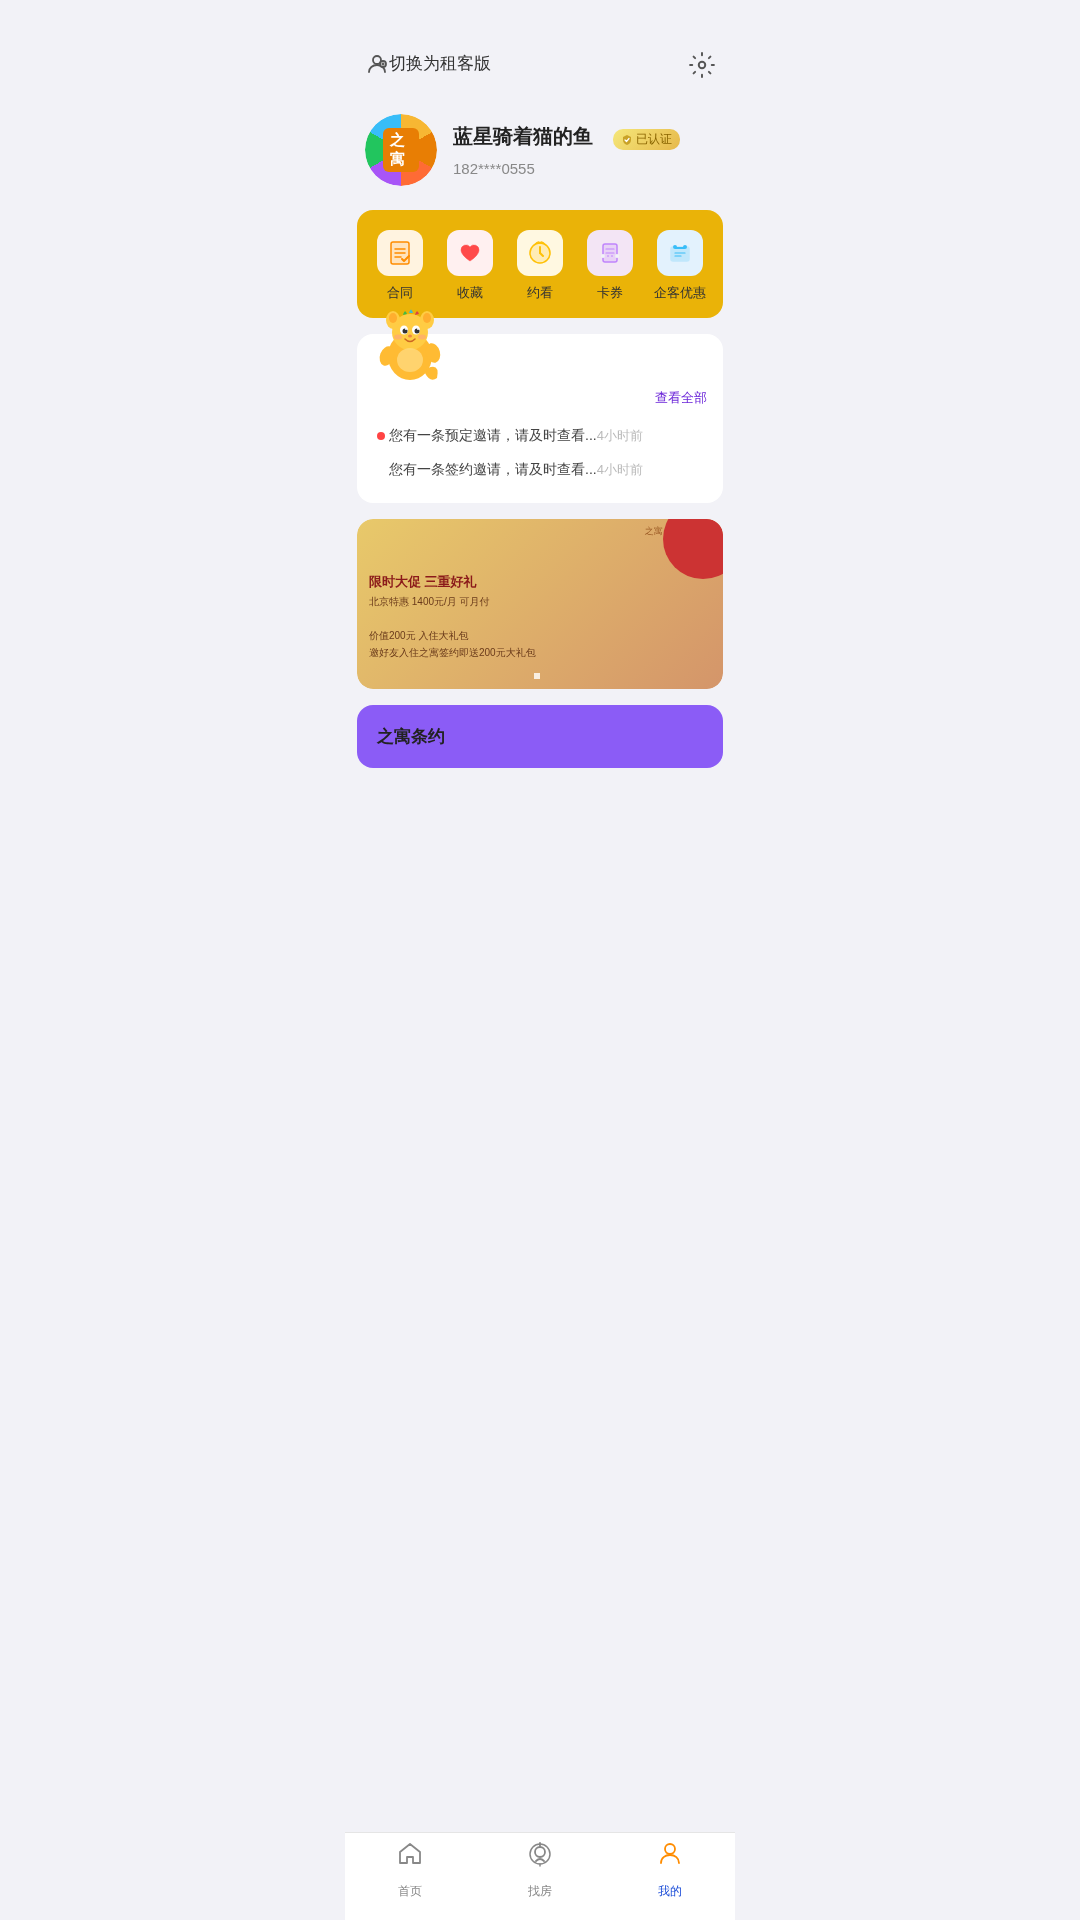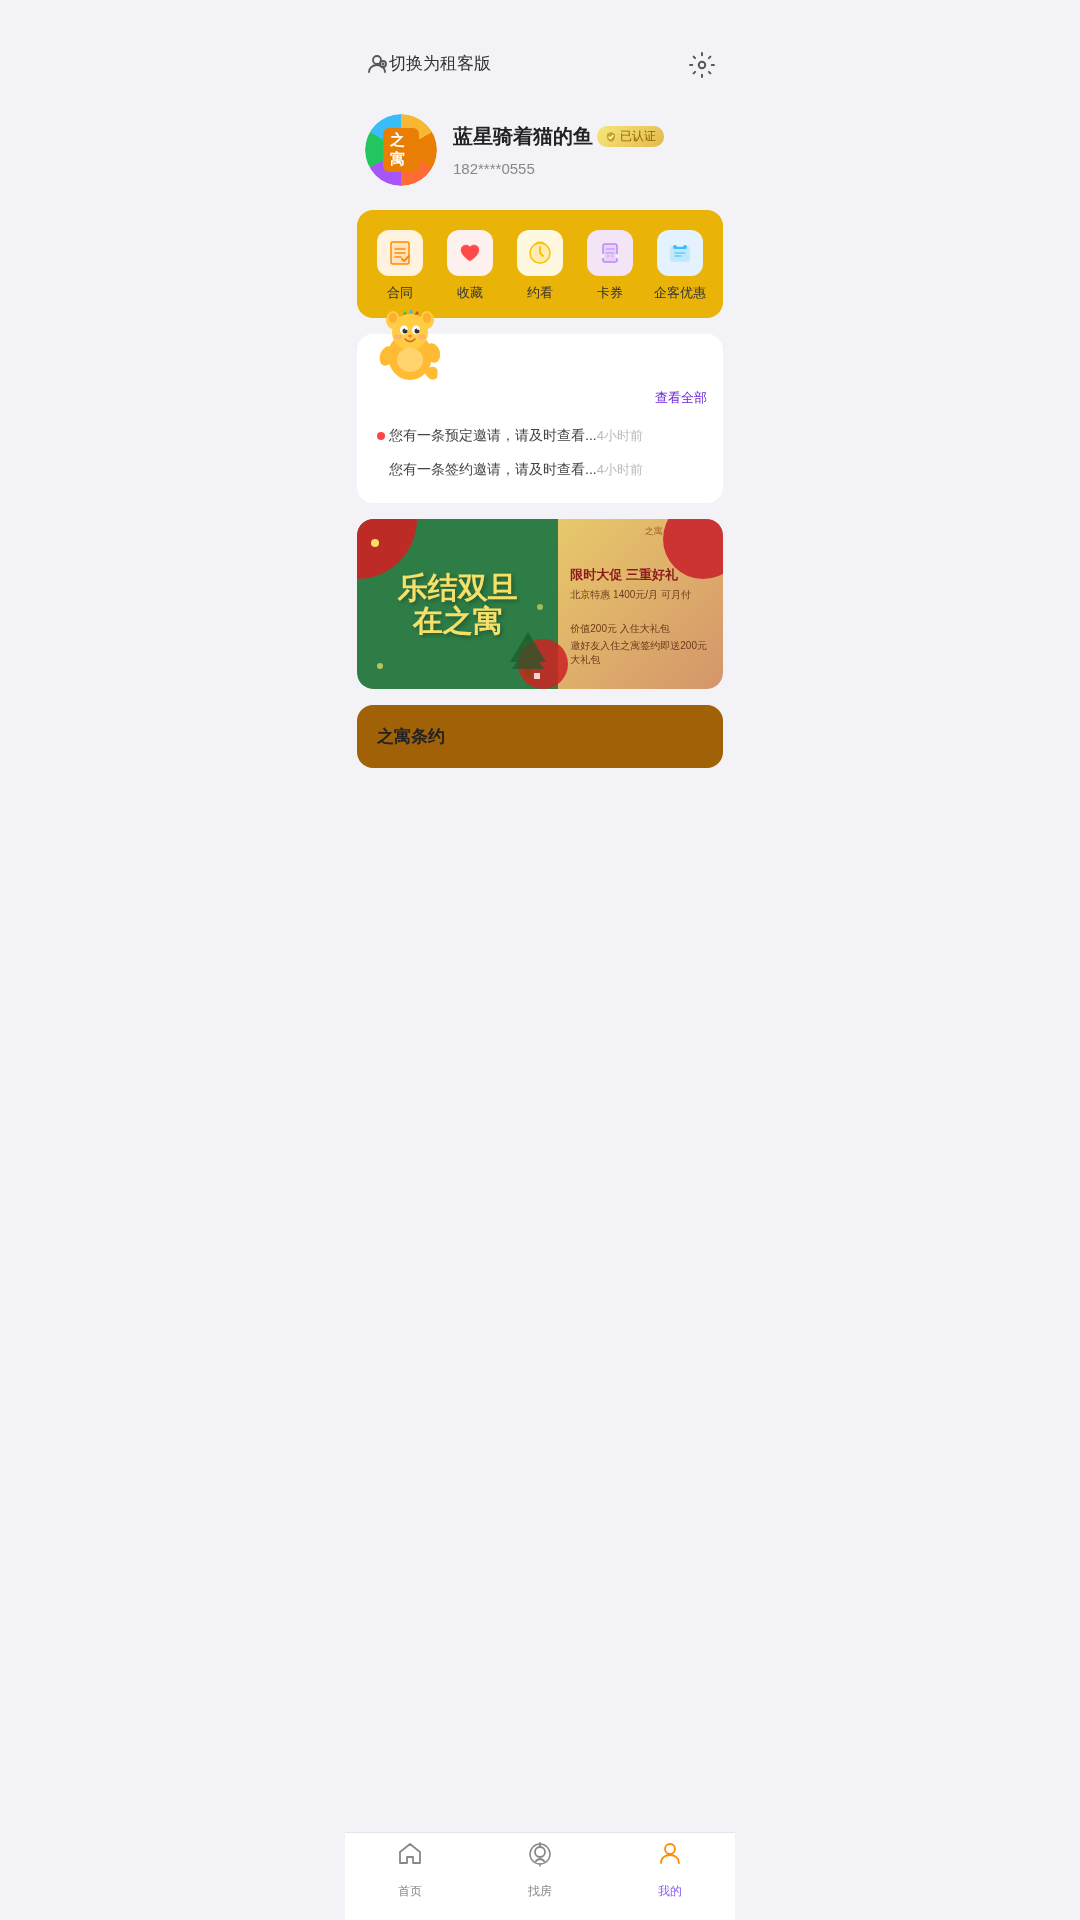--- a/index.html
+++ b/index.html
@@ -37,22 +37,22 @@
       align-items: center;
       padding: 16px 20px 24px;
       background: #f2f2f7;
       gap: 16px;
     }
     .profile-info {
       flex: 1;
     }
     .profile-name-row {
       display: flex;
-      align-items: center;
-      gap: 4px;
+      align-items: flex-end;
+      gap: 20px;
       margin-bottom: 10px;
     }
     .profile-name {
       font-size: 20px;
       font-weight: 600;
       color: #222;
     }
     .verified-badge {
       display: flex;
       align-items: center;
@@ -172,21 +172,21 @@
     .banner-right {
       flex: 1;
       background: linear-gradient(135deg, #e8c96a, #d4956a);
       display: flex;
       flex-direction: column;
       justify-content: center;
       padding: 12px;
       gap: 4px;
     }
     .bottom-section {
-      background: #a16207;
+      background: #8b5cf6;
       border-radius: 16px;
       margin: 0 12px 80px;
       padding: 20px;
     }
     .bottom-title {
       font-size: 17px;
       font-weight: 600;
       color: #222;
     }
     .tab-bar {
@@ -435,42 +435,20 @@
         <span class="notification-text">您有一条签约邀请，请及时查看...</span>
         <span class="notification-time">4小时前</span>
       </div>
     </div>
   </div>
 </div>
 
 <div class="banner-section">
   <div class="banner">
 
-    <div class="banner-left">
-
-      <div style="position:absolute;top:0;left:0;width:60px;height:60px;background:#cc2222;border-radius:0 0 60px 0;opacity:0.9;"></div>
-
-      <div style="position:absolute;bottom:0;right:-10px;width:50px;height:50px;background:#cc2222;border-radius:50%;opacity:0.85;"></div>
-
-      <div style="position:absolute;bottom:8px;right:10px;opacity:0.7;">
-        <svg width="40" height="50" viewBox="0 0 40 50">
-          <polygon points="20,5 2,35 38,35" fill="#1a5c2a"></polygon>
-          <polygon points="20,18 4,42 36,42" fill="#1a5c2a"></polygon>
-          <rect x="17" y="42" width="6" height="8" fill="#8b4513"></rect>
-        </svg>
-      </div>
-
-      <div style="position:absolute;top:20px;left:14px;width:8px;height:8px;background:#f5e06a;border-radius:50%;"></div>
-      <div style="position:absolute;bottom:20px;left:20px;width:6px;height:6px;background:#f5e06a;border-radius:50%;opacity:0.7;"></div>
-      <div style="position:absolute;top:50%;right:15px;width:6px;height:6px;background:#f5e06a;border-radius:50%;opacity:0.6;"></div>
-      <div style="font-size:30px;font-weight:900;color:#f5e06a;text-shadow:2px 2px 4px rgba(0,0,0,0.3);line-height:1.1;z-index:2;position:relative;text-align:center;">
-        <div>乐结双旦</div>
-        <div>在之寓</div>
-      </div>
-    </div>
 
     <div class="banner-right">
 
       <div style="position:absolute;top:6px;right:8px;font-size:9px;color:#8b4513;opacity:0.8;">之寓 | 美好学府家</div>
 
       <div style="position:absolute;top:0;right:0;width:70px;height:60px;overflow:hidden;">
         <div style="position:absolute;top:-20px;right:-20px;width:80px;height:80px;background:#cc3333;border-radius:50%;"></div>
       </div>
       <div style="position:relative;z-index:2;margin-top:24px;">
         <div style="font-size:13px;font-weight:700;color:#8b1a1a;margin-bottom:4px;">限时大促 三重好礼</div>
@@ -509,15 +487,15 @@
     </div>
     <span class="tab-label" style="color:#888;">找房</span>
   </div>
   <div class="tab-item active">
     <div class="tab-icon">
       <svg width="26" height="26" viewBox="0 0 26 26" fill="none" stroke="#ff8c00" stroke-width="1.8" stroke-linecap="round" stroke-linejoin="round">
         <circle cx="13" cy="8" r="5"></circle>
         <path d="M4 22c0-5 4-8 9-8s9 3 9 8"></path>
       </svg>
     </div>
-    <span class="tab-label" style="color:#8b5cf6;">我的</span>
+    <span class="tab-label" style="color:#1d4ed8;">我的</span>
   </div>
 </div>
 
 </body></html>

